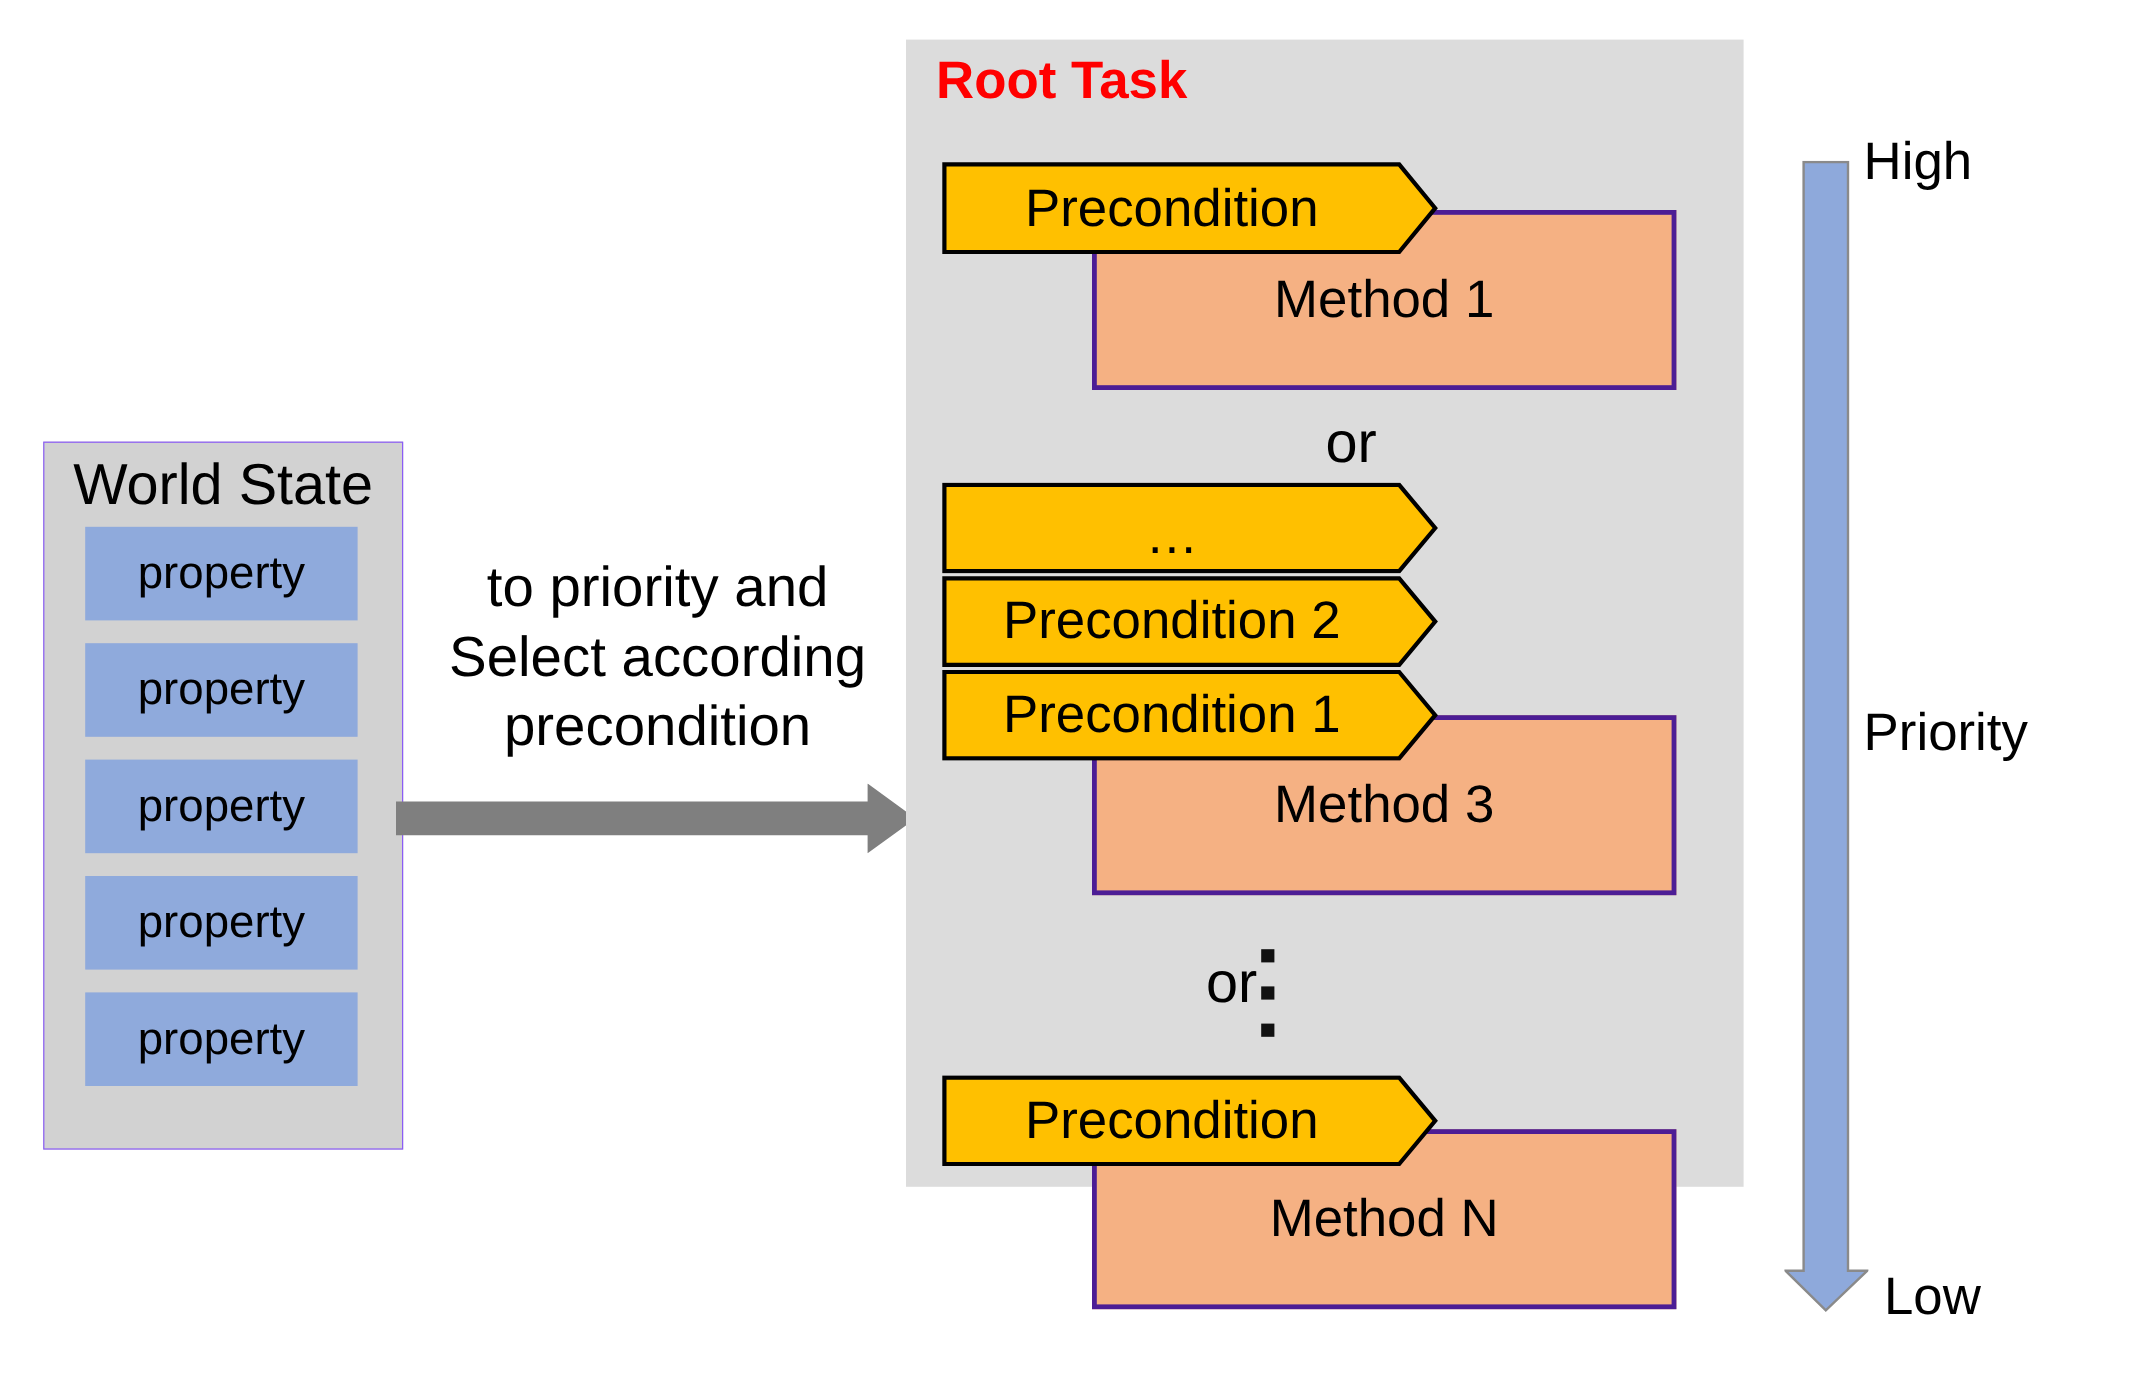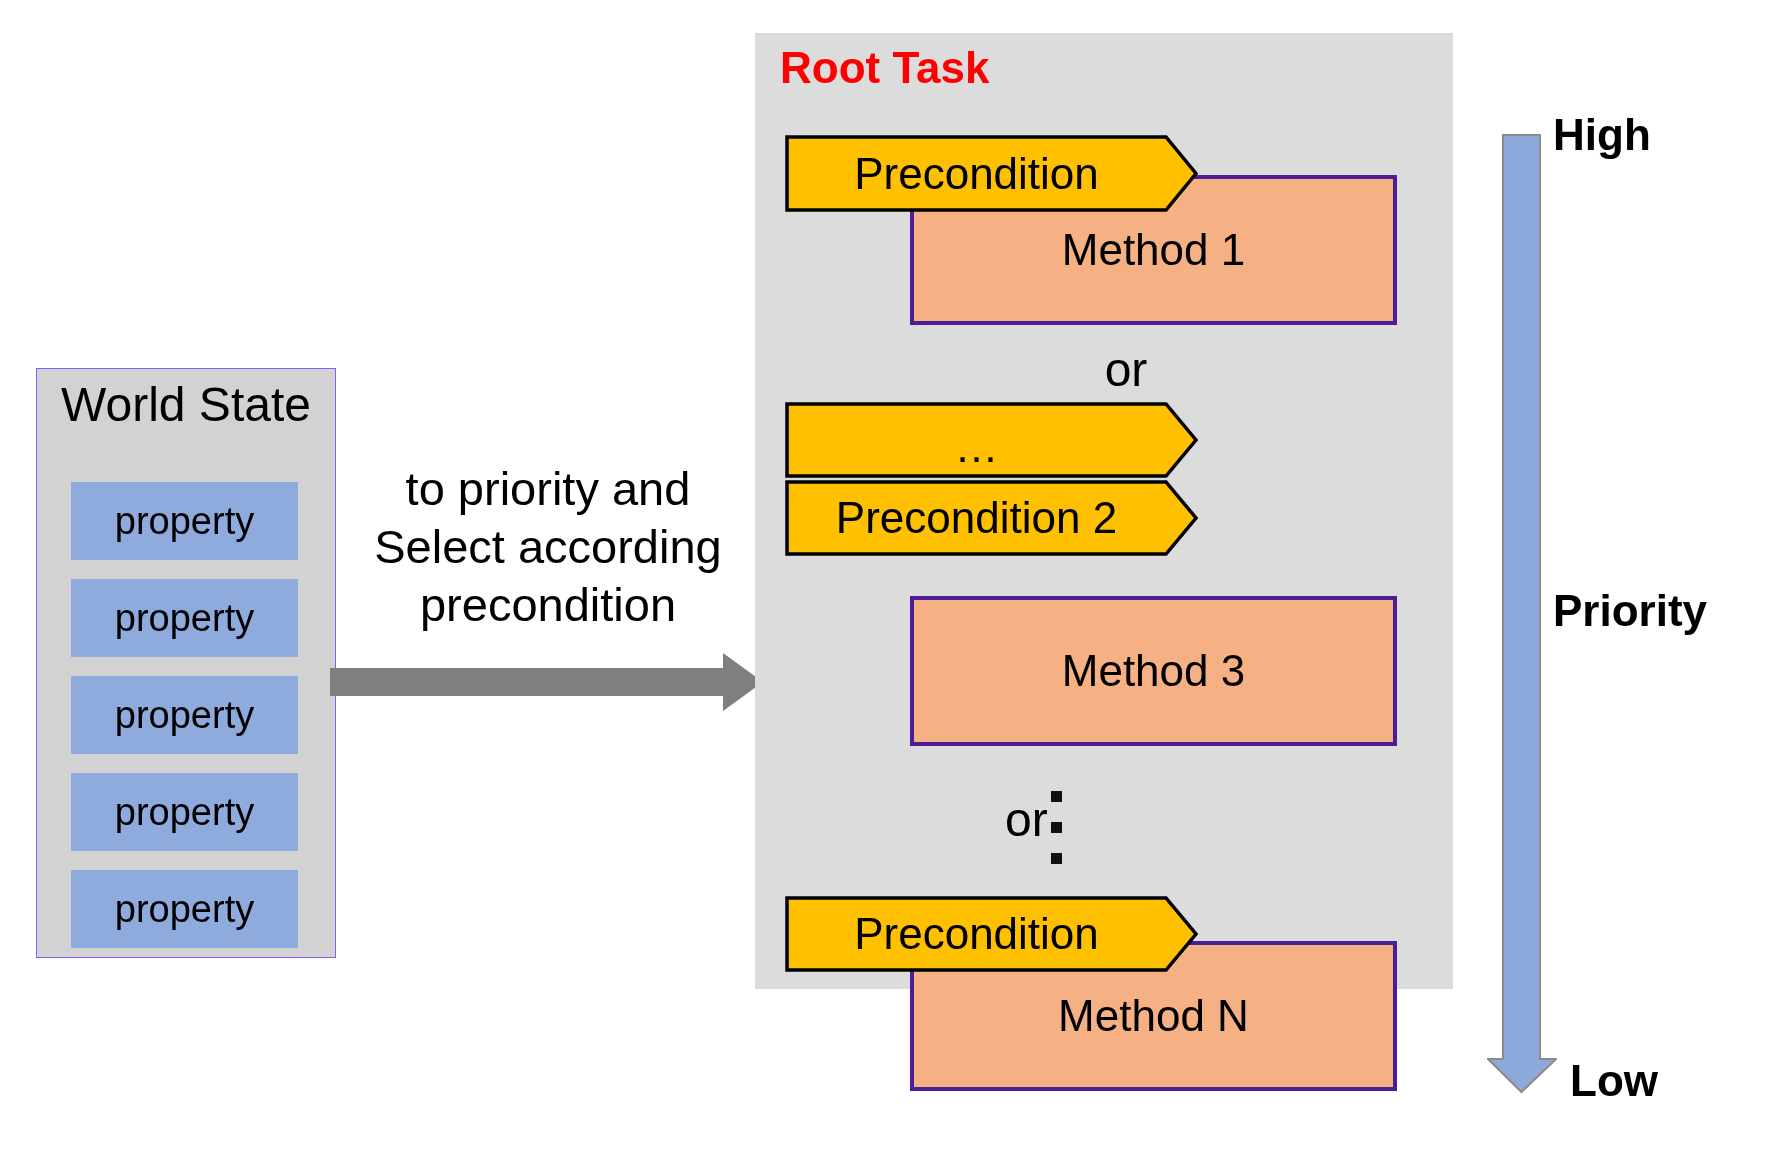--- a/index.html
+++ b/index.html
@@ -16,21 +16,20 @@
     background:#D2D2D2; border:1px solid #8b5cf6; box-sizing:border-box;
   }
   .world-title {
     left:0; top:8px; width:100%; text-align:center;
     font-size:48px; line-height:56px;
   }
   .property {
     left:34px; width:227px; height:78px;
     background:#8FAADC; display:flex; align-items:center; justify-content:center;
     font-size:38px;
-    margin-top:43px;
   }
 
   
   .select-caption {
     left:320px; top:460px; width:456px;
     text-align:center; font-size:47px; line-height:58px;
   }
   .select-arrow-svg { left:330px; top:653px; }
 
   
@@ -53,21 +52,21 @@
     position:absolute; left:0; top:0; width:383px; height:100%;
     display:flex; align-items:center; justify-content:center;
     font-size:44px;
   }
   .pre-label.ellipsis span { transform:translateY(7px); }
   .or-text { font-size:48px; line-height:54px; }
   .vdot { width:11px; height:11px; background:#111; }
 
   
   .priority-arrow-svg { left:1487px; top:134px; }
-  .axis-label { font-size:44px; font-weight:bold; line-height:50px; }
+  .axis-label { font-size:44px; font-weight:normal; line-height:50px; }
 </style>
 </head>
 <body>
 
 <div class="canvas">
 
   <div class="abs world-panel">
     <div class="abs world-title">World State</div>
     <div class="abs property" style="top:70px">property</div>
     <div class="abs property" style="top:167px">property</div>
@@ -119,20 +118,28 @@
       </div>
     </div>
     <div class="abs pre-arrow" style="left:30px; top:447px; height:76px;">
       <svg width="414" height="76" viewBox="0 0 414 76">
         <polygon points="2,2 381,2 411,38 381,74 2,74" stroke="#000" stroke-width="3.5" fill="#FFC000"></polygon>
       </svg>
       <div class="pre-label">
         <span>Precondition 2</span>
       </div>
     </div>
+    <div class="abs pre-arrow" style="left:30px; top:525px; height:76px;">
+      <svg width="414" height="76" viewBox="0 0 414 76">
+        <polygon points="2,2 381,2 411,38 381,74 2,74" stroke="#000" stroke-width="3.5" fill="#FFC000"></polygon>
+      </svg>
+      <div class="pre-label">
+        <span>Precondition 1</span>
+      </div>
+    </div>
 
     <div class="abs or-text" style="left:250px; top:760px;">or</div>
     <div class="abs" style="left:296px; top:758px;">
       <div class="vdot" style="position:absolute; top:0;"></div>
       <div class="vdot" style="position:absolute; top:31px;"></div>
       <div class="vdot" style="position:absolute; top:62px;"></div>
     </div>
 
     <div class="abs pre-arrow" style="left:30px; top:863px; height:76px;">
       <svg width="414" height="76" viewBox="0 0 414 76">

